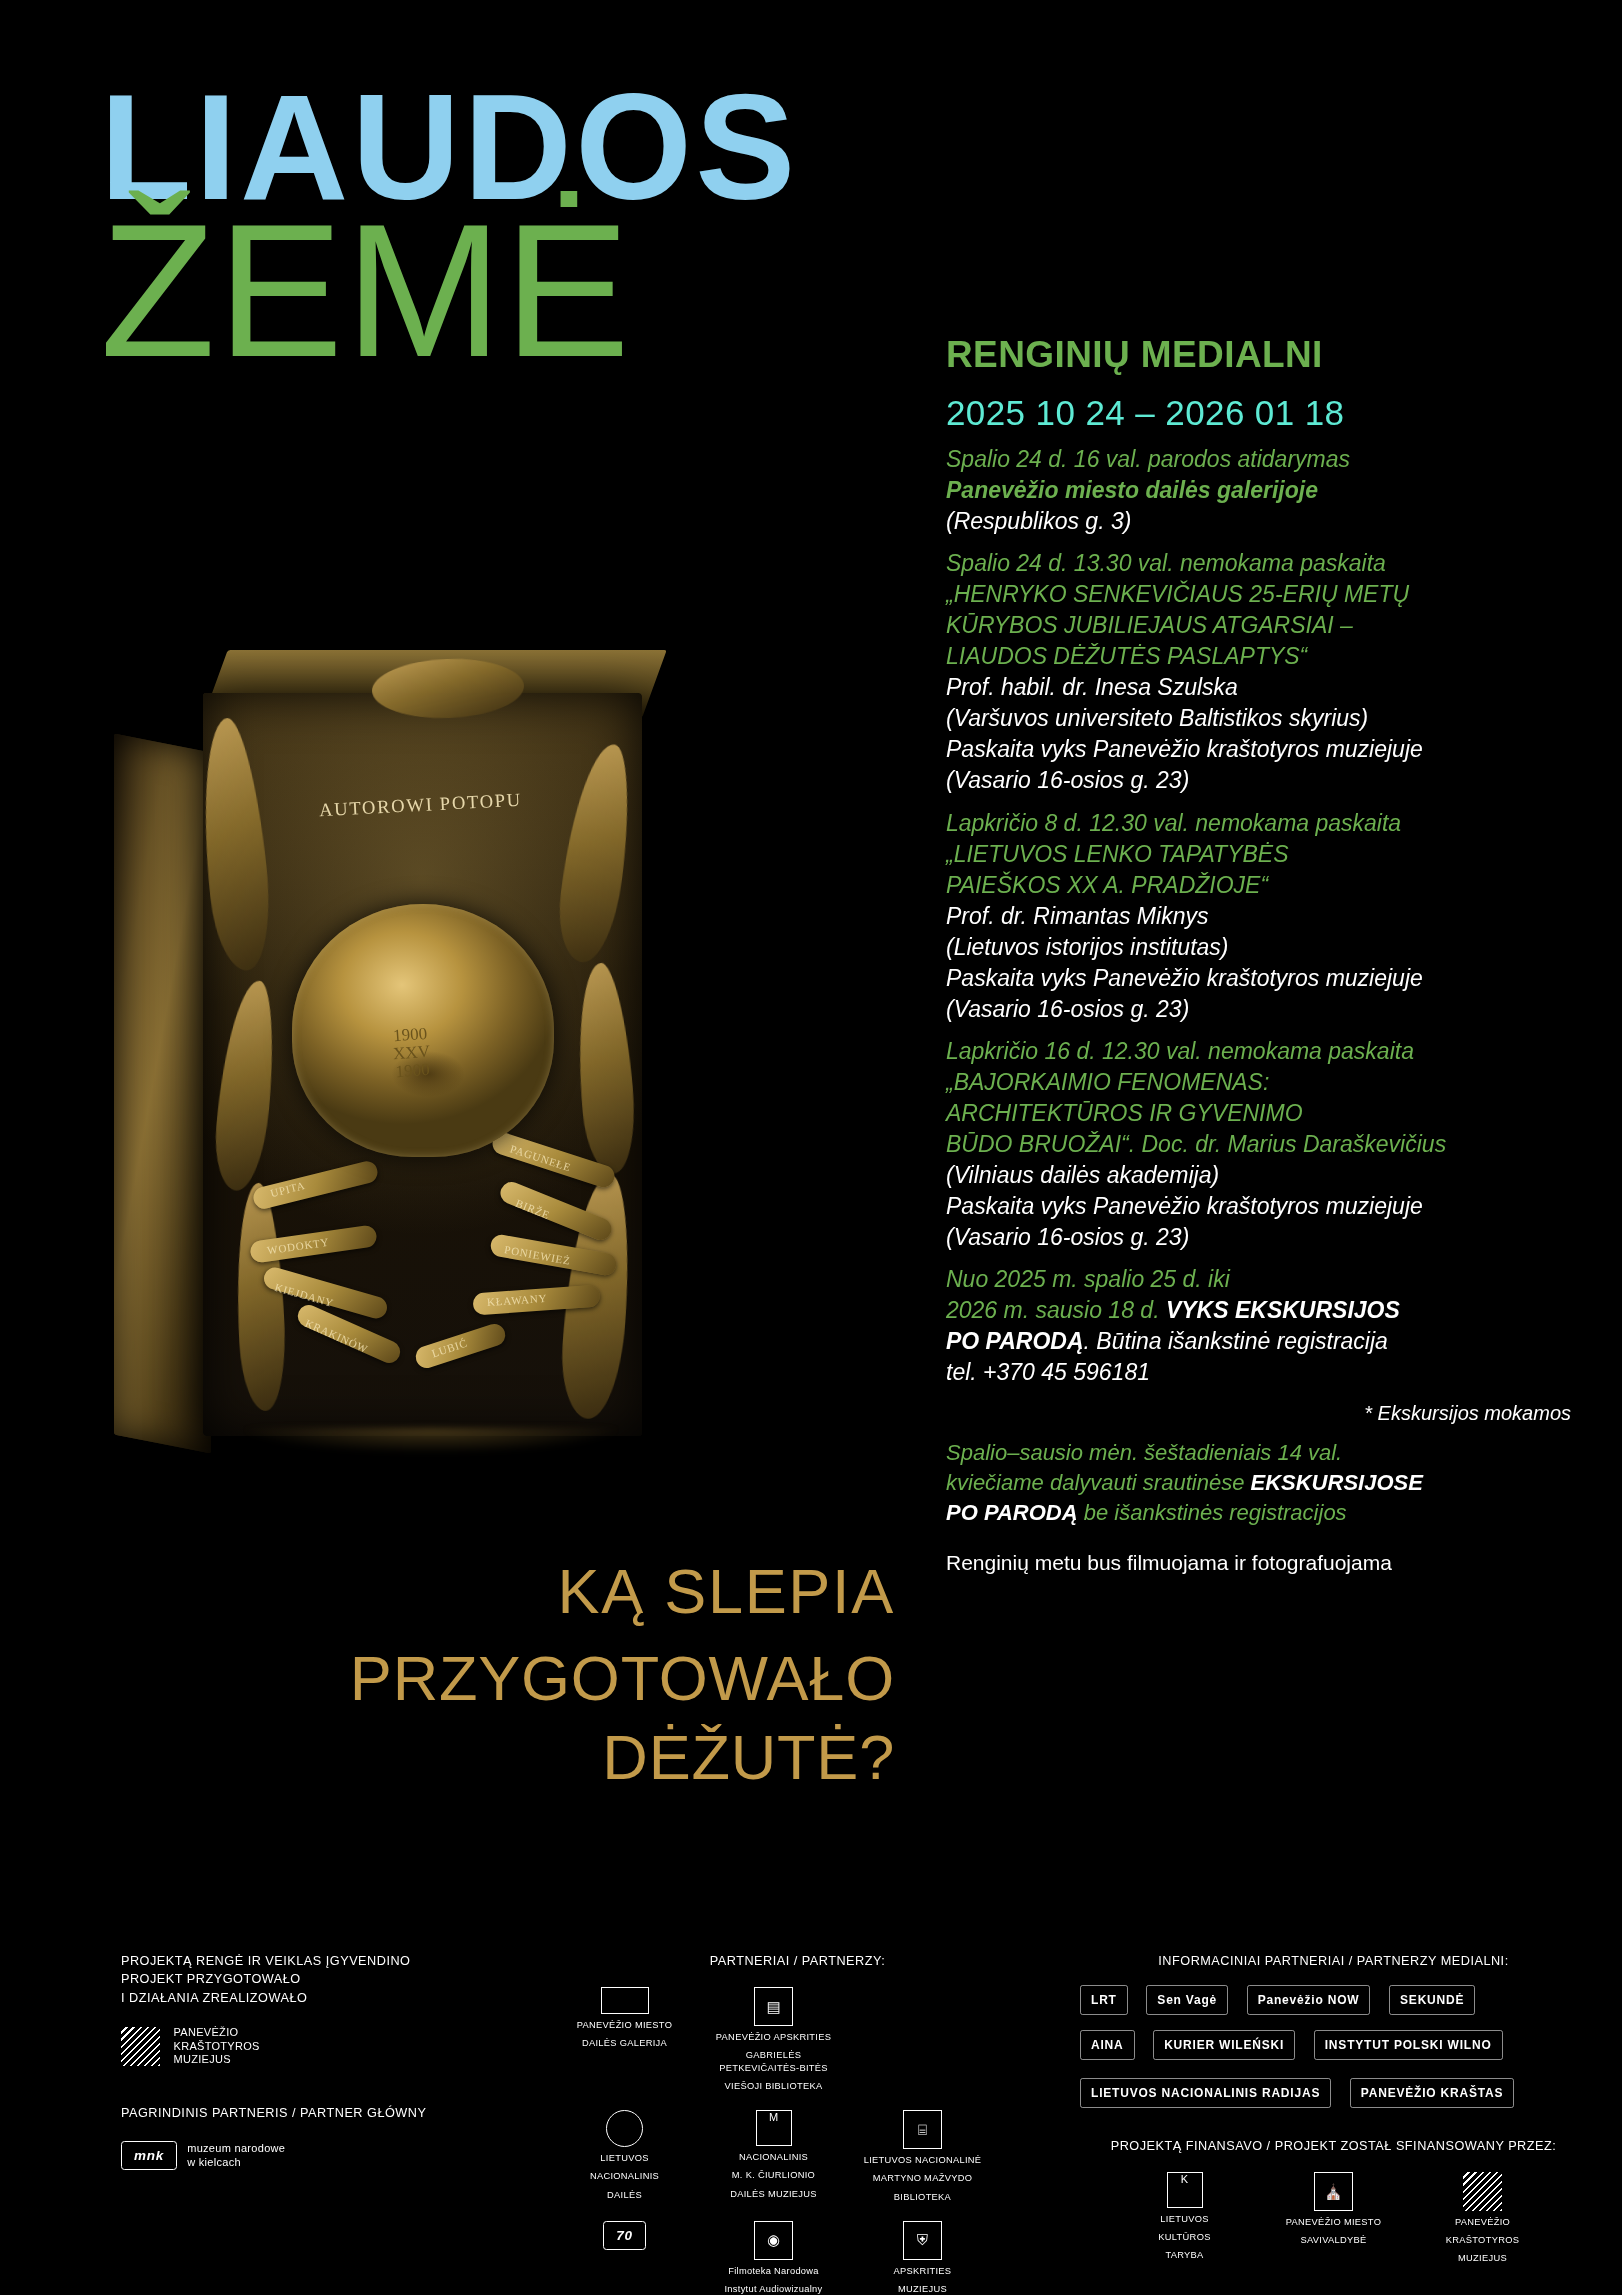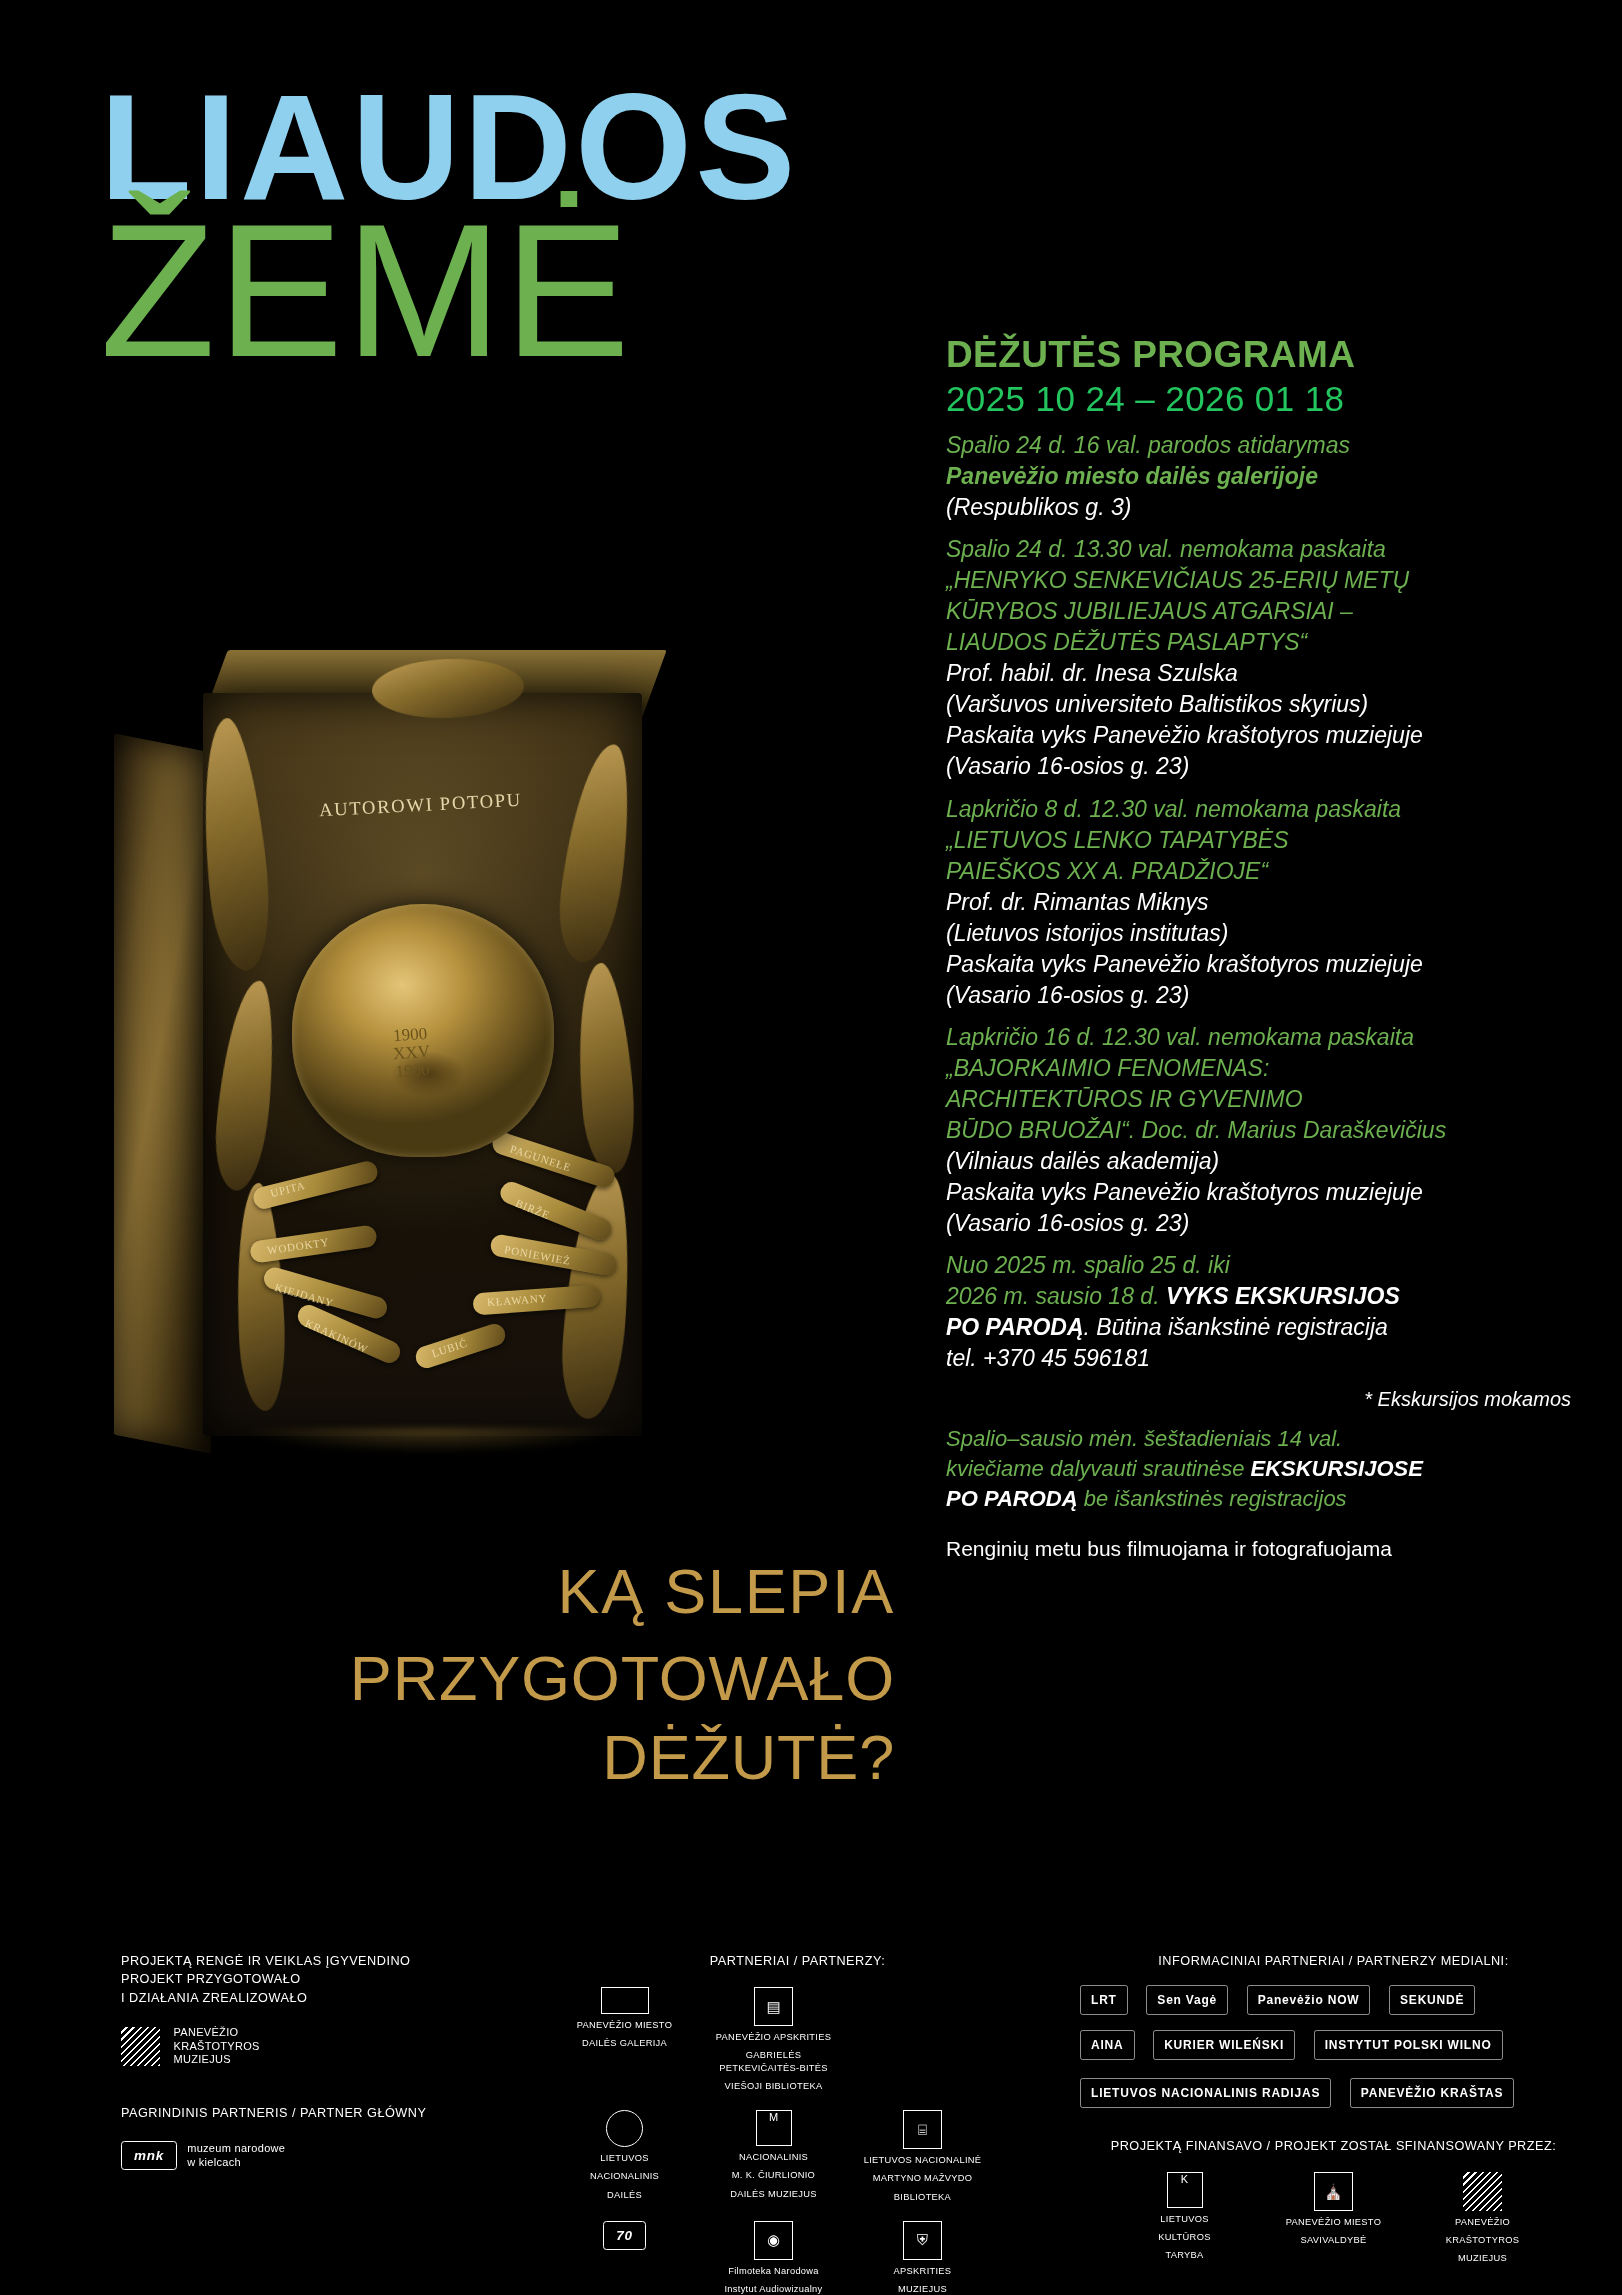--- a/index.html
+++ b/index.html
@@ -110,21 +110,21 @@
 
   
   .sub-head{position:absolute;left:152px;top:1555px;width:743px;color:#c29a4a;text-align:right;}
   .sub-1{font-size:63px;letter-spacing:1.7px;}
   .sub-2{font-size:63px;letter-spacing:0.8px;margin-top:15px;}
   .sub-3{font-size:63px;letter-spacing:0.8px;margin-top:6.8px;}
 
   
   .prog{position:absolute;left:946px;top:334px;width:625px;}
   .prog-title{color:#6cb04f;font-size:37px;font-weight:bold;letter-spacing:0.4px;}
-  .prog-dates{color:#22c55e;font-size:35px;margin-top:3px;letter-spacing:0.4px;}
+  .prog-dates{color:#5eead4;font-size:35px;margin-top:17px;letter-spacing:0.4px;}
   .blk{margin-top:11px;font-size:23px;line-height:1.35;font-style:italic;}
   .g{color:#6cb04f;}
   .gb{color:#6cb04f;font-weight:bold;}
   .w{color:#ffffff;}
   .wb{color:#ffffff;font-weight:bold;}
   .note{color:#fff;font-size:20px;text-align:right;margin-top:12px;}
   .blk.sm{font-size:22px;}
   .foot-note{color:#fff;font-size:21px;margin-top:24px;}
 
   
@@ -225,21 +225,21 @@
     <div class="pedestal"></div>
   </div>
 
   <div class="sub-head">
     <div class="sub-1">KĄ SLEPIA</div>
     <div class="sub-2">PRZYGOTOWAŁO</div>
     <div class="sub-3">DĖŽUTĖ?</div>
   </div>
 
   <div class="prog">
-    <div class="prog-title">DĖŽUTĖS PROGRAMA</div>
+    <div class="prog-title">RENGINIŲ MEDIALNI</div>
     <div class="prog-dates">2025 10 24 – 2026 01 18</div>
 
     <div class="blk">
       <div class="g">Spalio 24 d. 16 val. parodos atidarymas</div>
       <div class="gb">Panevėžio miesto dailės galerijoje</div>
       <div class="w">(Respublikos g. 3)</div>
     </div>
 
     <div class="blk">
       <div class="g">Spalio 24 d. 13.30 val. nemokama paskaita</div>

